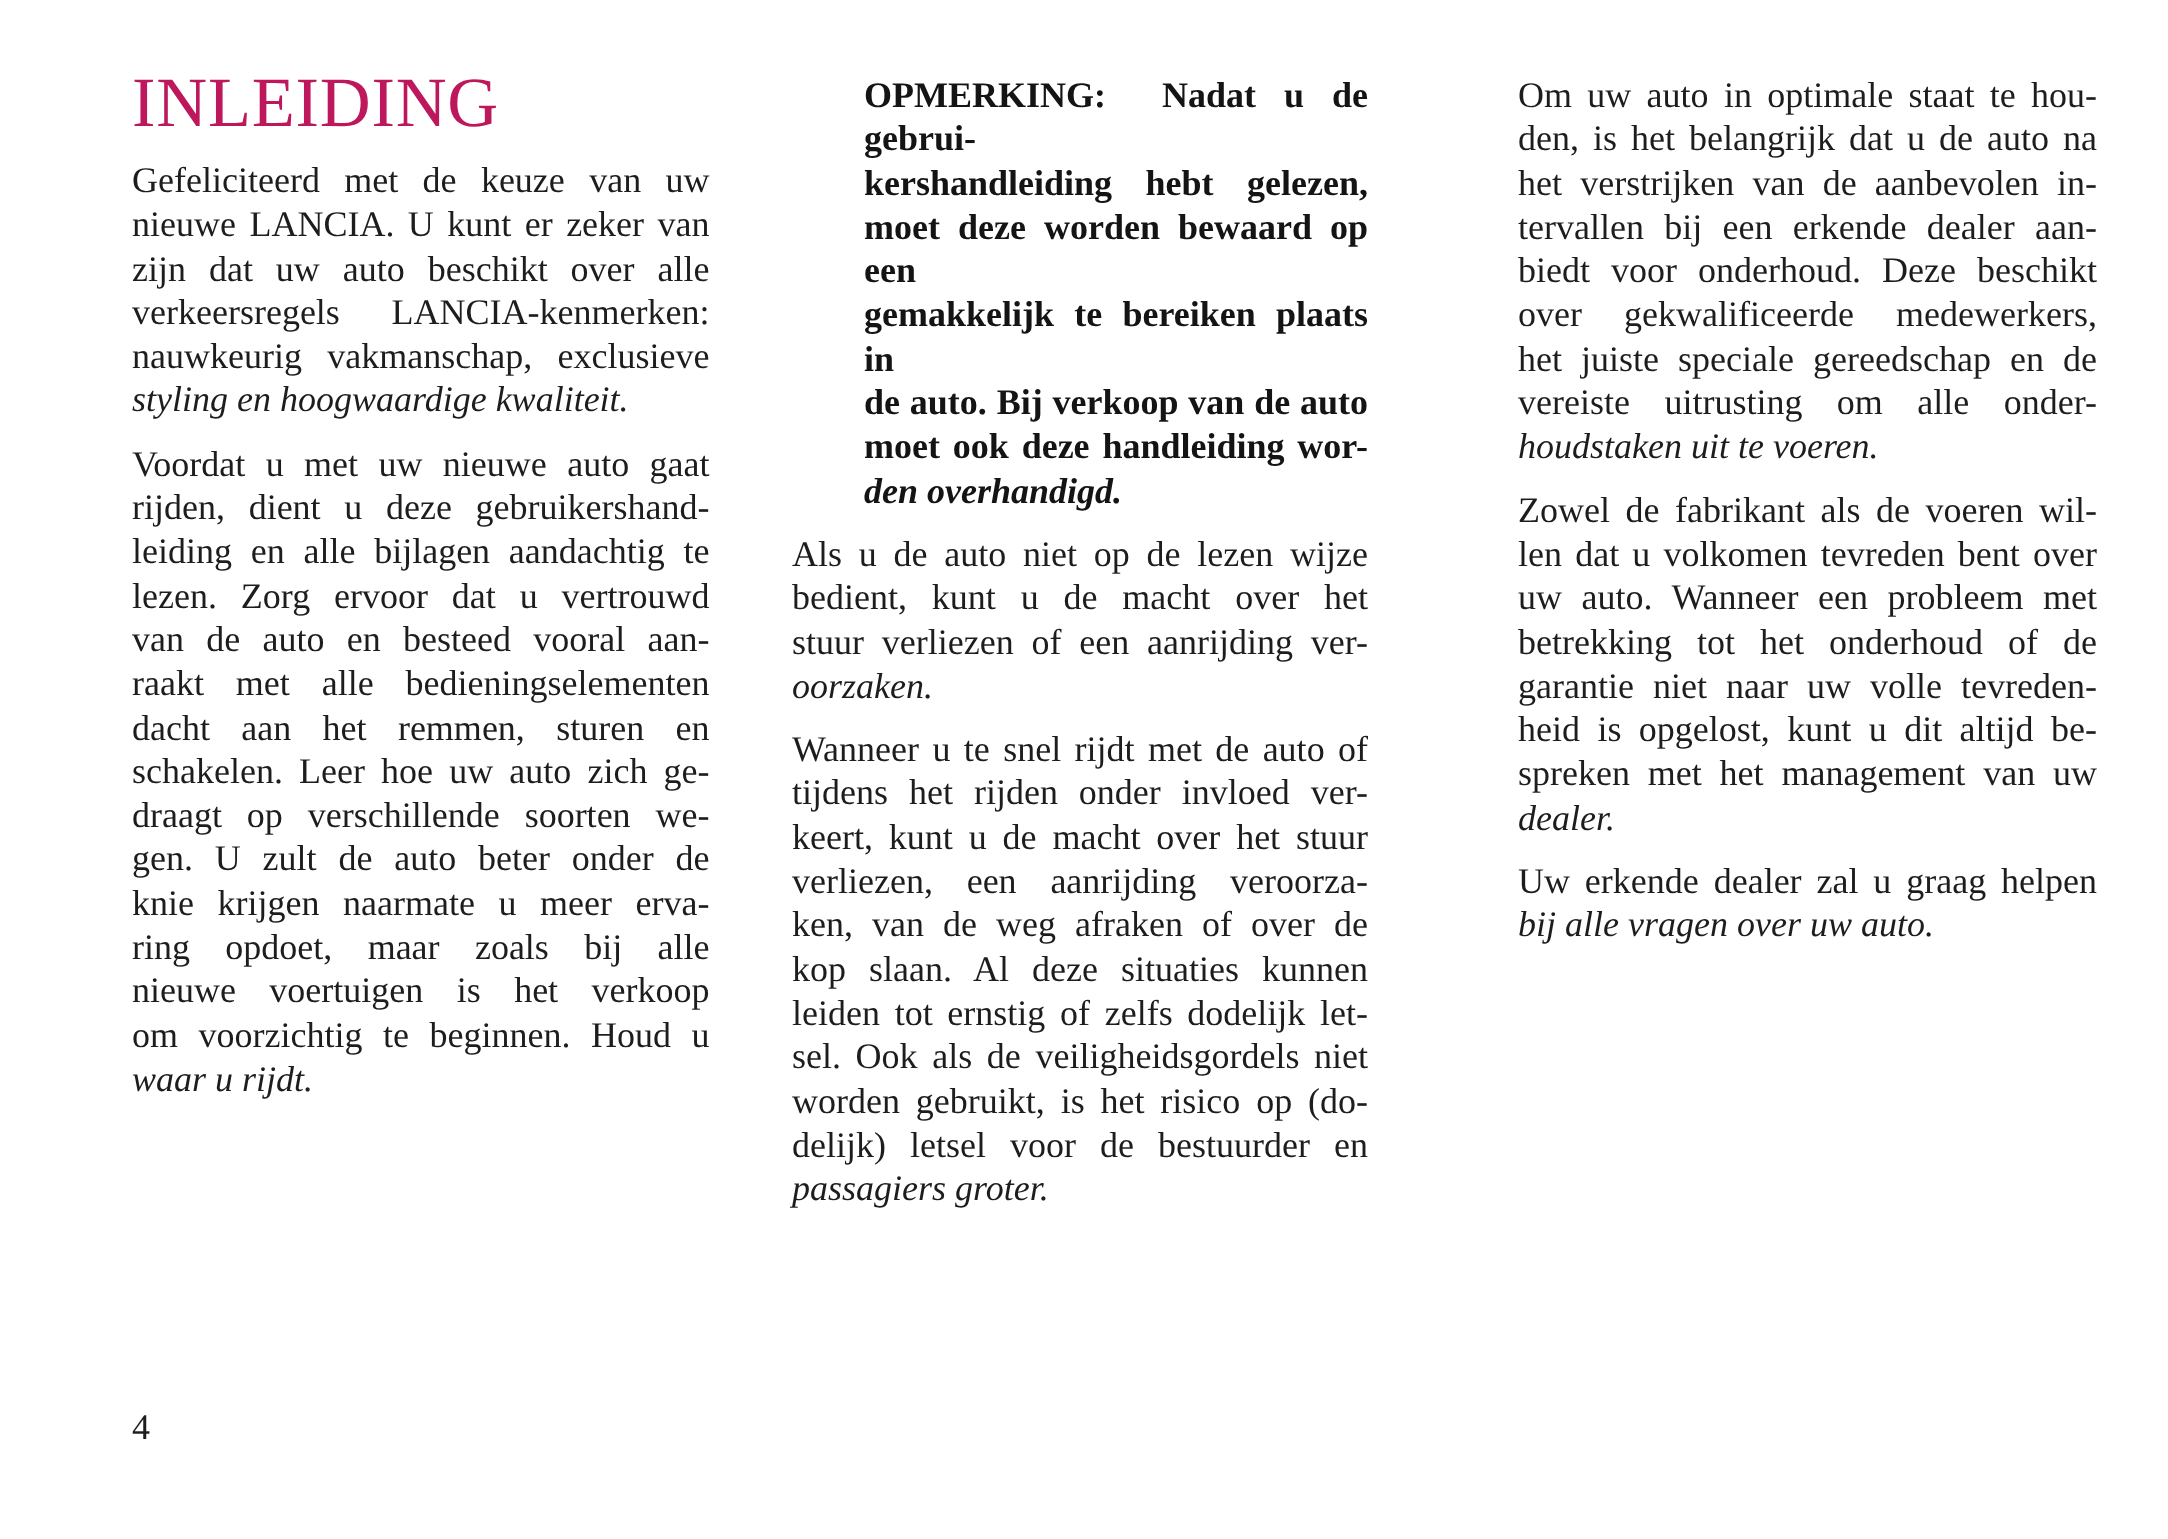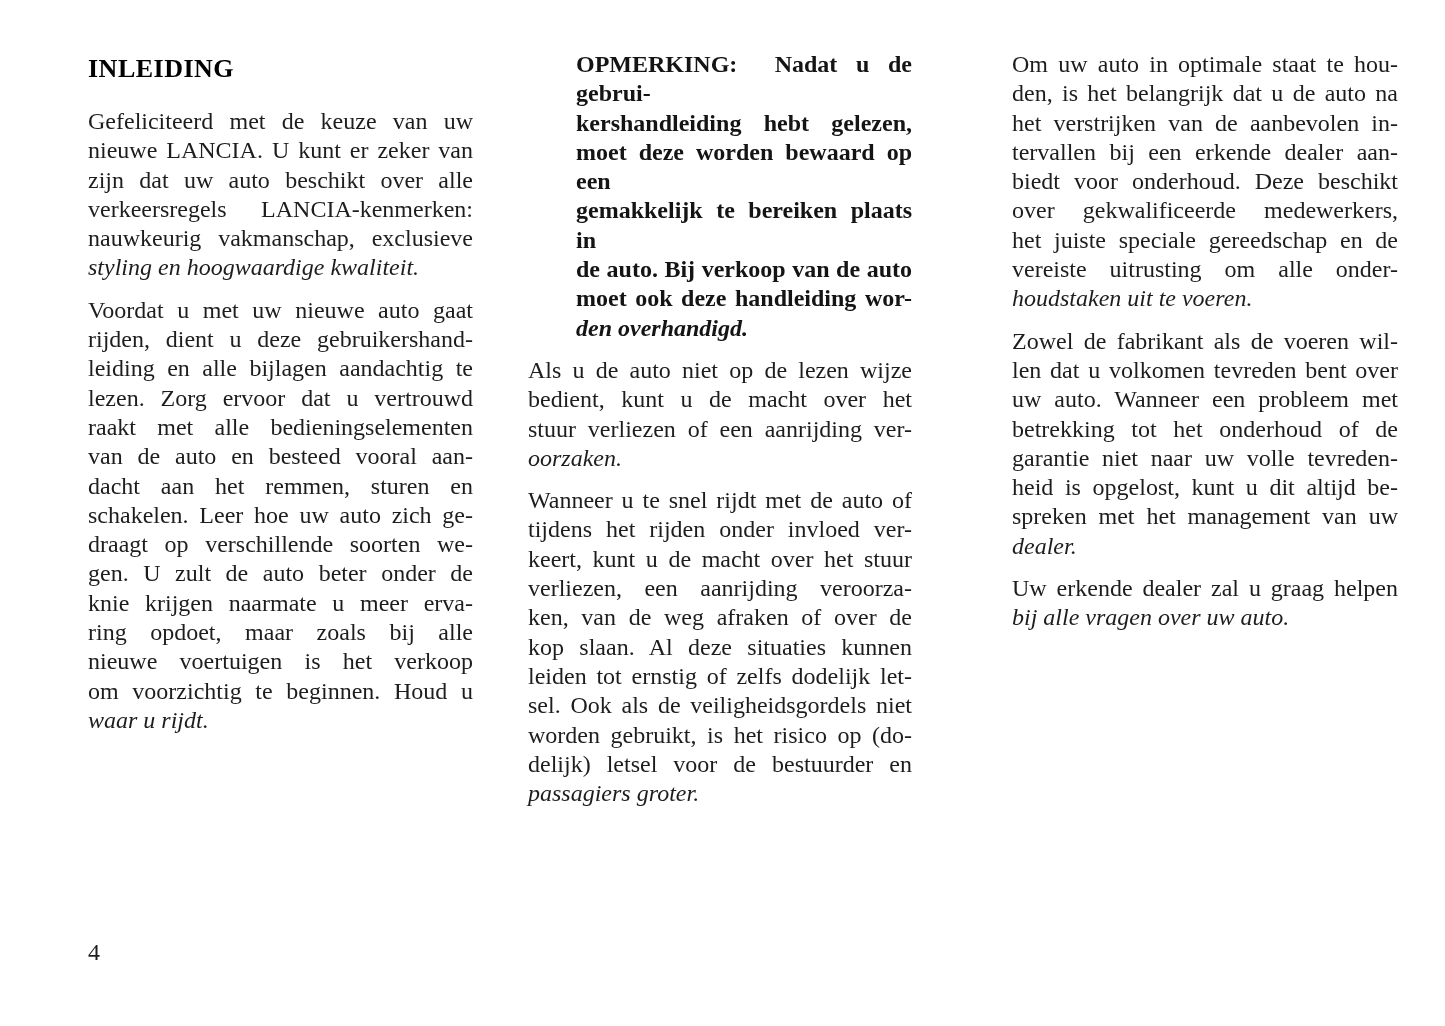--- a/index.html
+++ b/index.html
@@ -20,26 +20,26 @@
     position: absolute;
     top: 50px;
     font-size: 24px;
     line-height: 29.3px;
   }
   #col1 { left: 88px;  width: 385px; }
   #col2 { left: 528px; width: 384px; }
   #col3 { left: 1012px; width: 386px; }
 
   .heading {
-    font-size: 26px;
+    font-size: 47px;
     line-height: 38px;
-    font-weight: bold;
+    font-weight: normal;
     letter-spacing: 0.5px;
     margin: 0 0 19px 0;
-    color: #000000;
+    color: #be185d;
   }
   .para {
     margin: 0 0 13px 0;
   }
   .para.bold {
     font-weight: bold;
     color: #141414;
     margin-left: 48px;
   }
   .line {
@@ -72,22 +72,22 @@
         <div class="line">zijn dat uw auto beschikt over alle</div>
         <div class="line">verkeersregels LANCIA-kenmerken:</div>
         <div class="line">nauwkeurig vakmanschap, exclusieve</div>
         <div class="line last">styling en hoogwaardige kwaliteit.</div>
       </div>
       <div class="para">
         <div class="line">Voordat u met uw nieuwe auto gaat</div>
         <div class="line">rijden, dient u deze gebruikershand-</div>
         <div class="line">leiding en alle bijlagen aandachtig te</div>
         <div class="line">lezen. Zorg ervoor dat u vertrouwd</div>
+        <div class="line">van de auto en besteed vooral aan-</div>
         <div class="line">raakt met alle bedieningselementen</div>
-        <div class="line">van de auto en besteed vooral aan-</div>
         <div class="line">dacht aan het remmen, sturen en</div>
         <div class="line">schakelen. Leer hoe uw auto zich ge-</div>
         <div class="line">draagt op verschillende soorten we-</div>
         <div class="line">gen. U zult de auto beter onder de</div>
         <div class="line">knie krijgen naarmate u meer erva-</div>
         <div class="line">ring opdoet, maar zoals bij alle</div>
         <div class="line">nieuwe voertuigen is het verkoop</div>
         <div class="line">om voorzichtig te beginnen. Houd u</div>
         <div class="line last">waar u rijdt.</div>
       </div>

